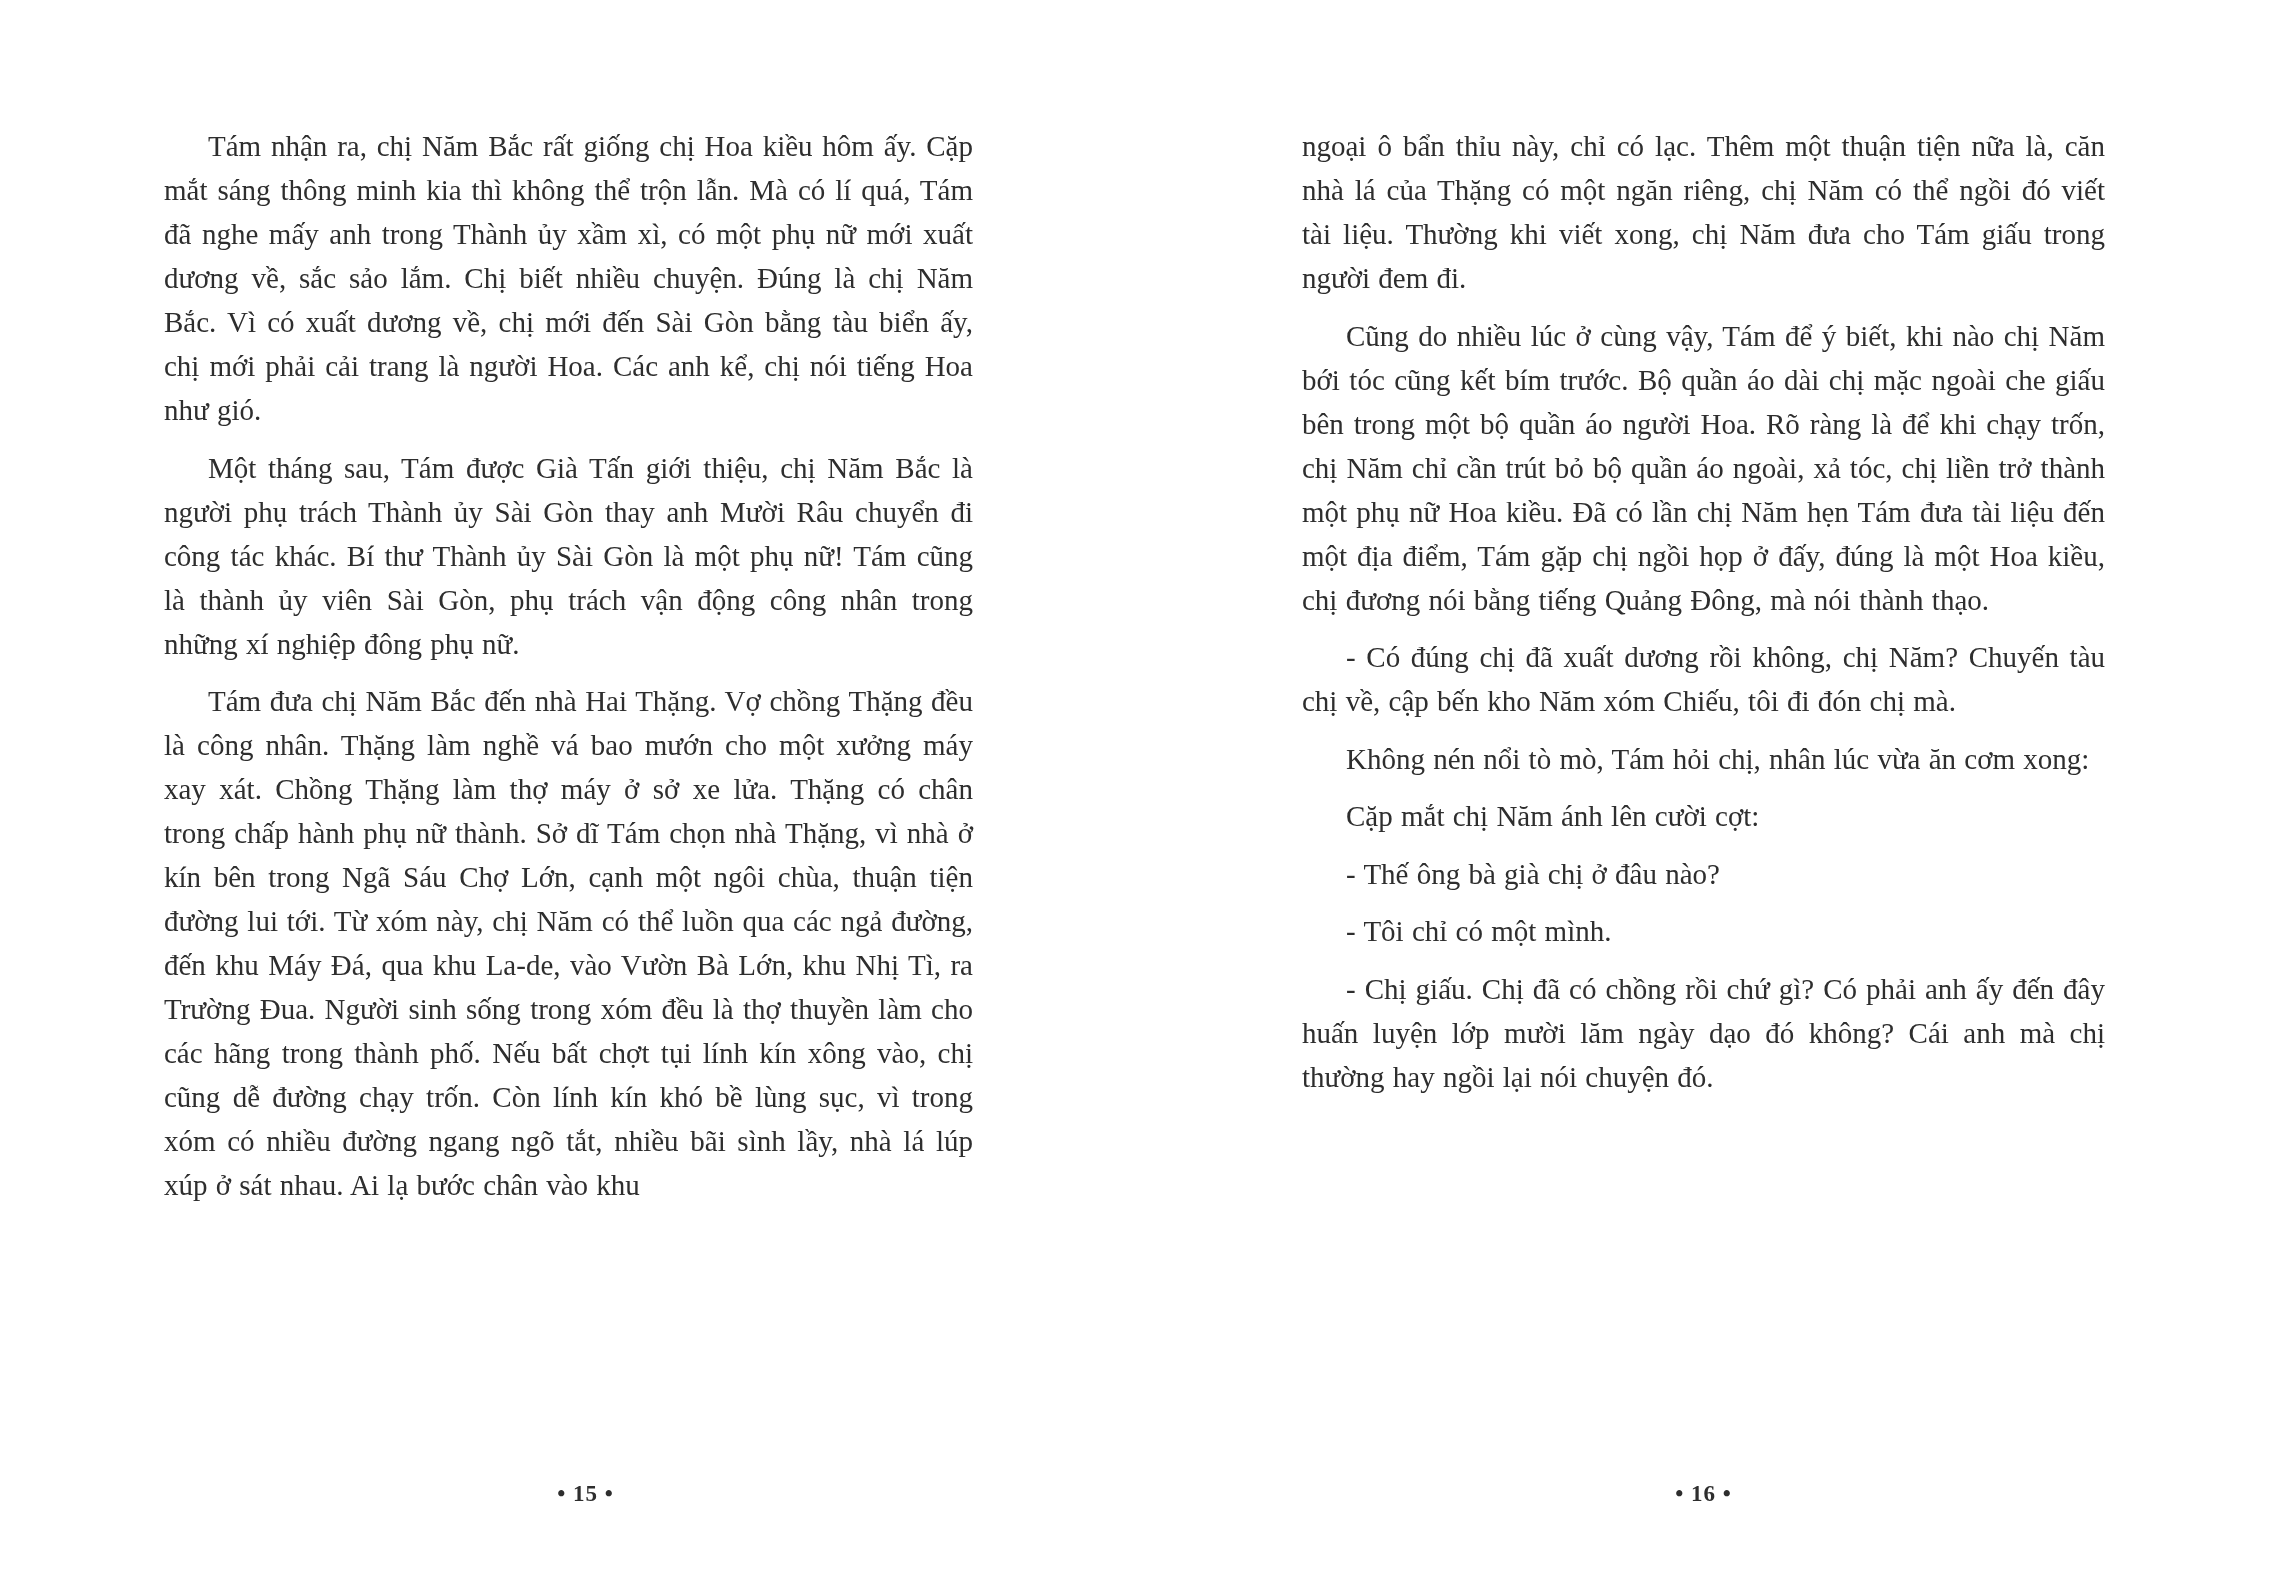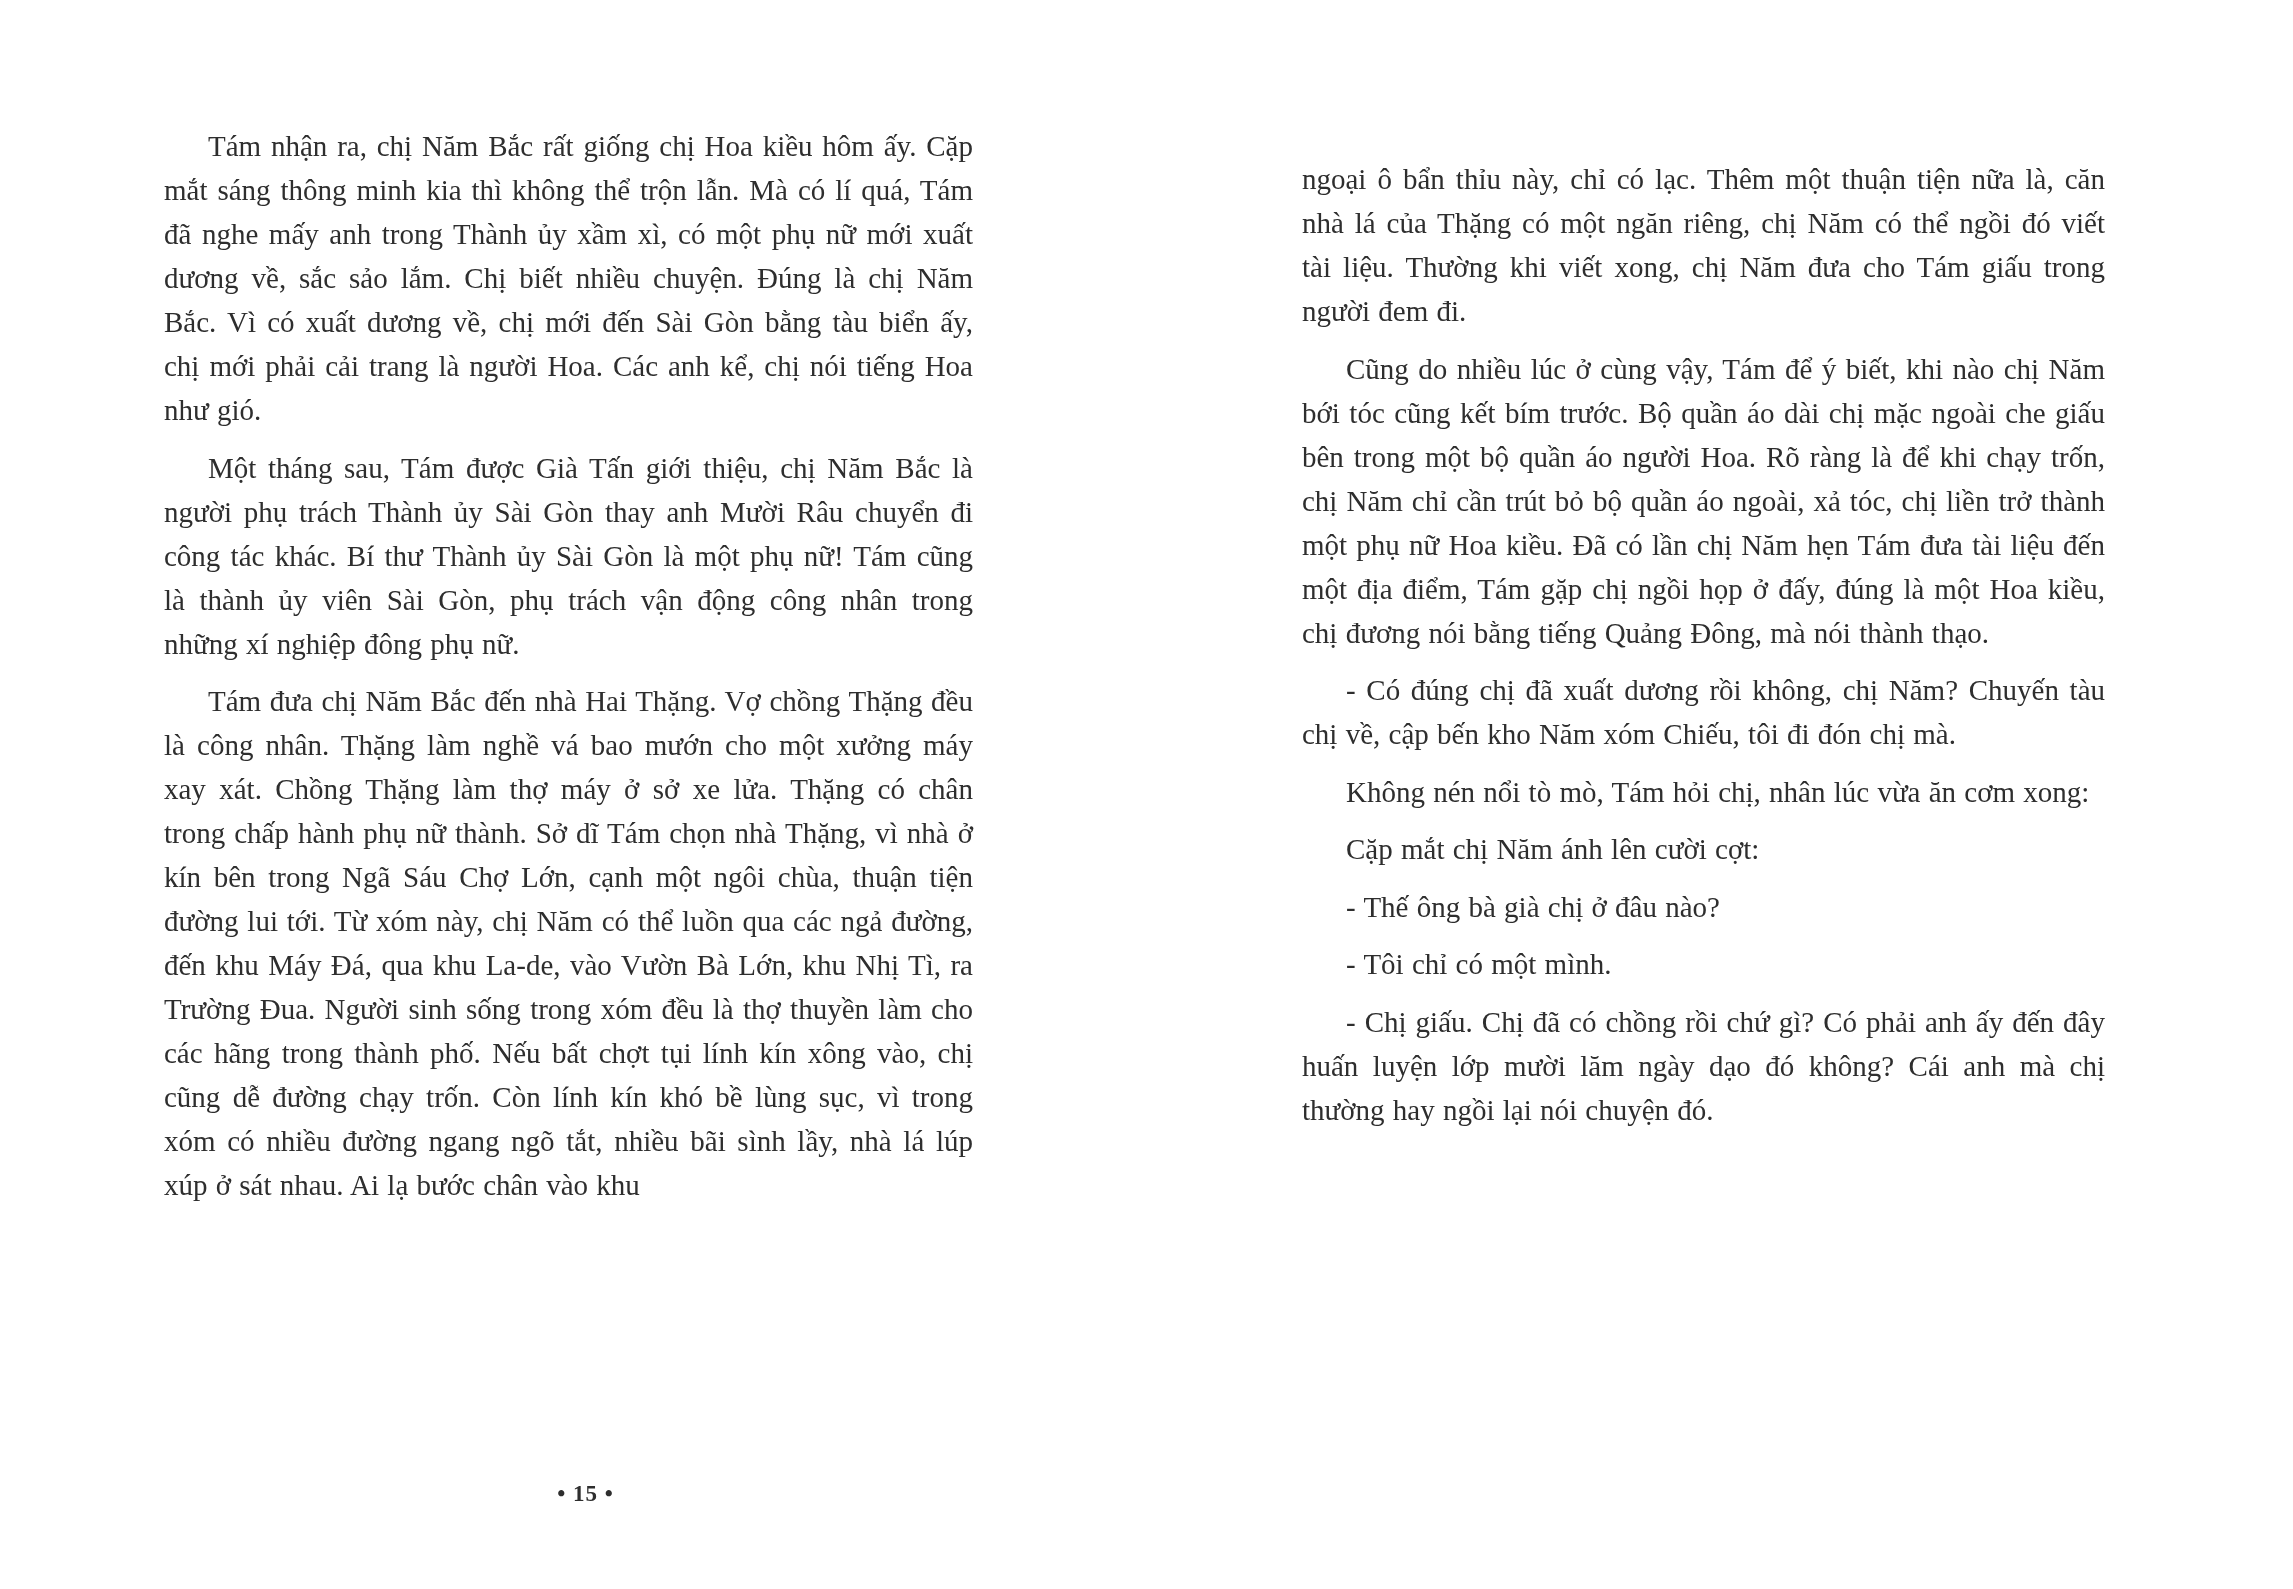--- a/index.html
+++ b/index.html
@@ -25,21 +25,21 @@
   .page-text.left  { left: 164px;  width: 809px; }
   .page-text.right { left: 1302px; width: 803px; }
   .para {
     font-size: 29px;
     line-height: 44px;
     text-align: justify;
     text-indent: 44px;
     margin-bottom: 13.5px;
     word-spacing: 1px;
   }
-  .para.no-indent { text-indent: 0; margin-top: 33px; }
+  .para.no-indent { text-indent: 0; }
   .page-number {
     position: absolute;
     top: 1481px;
     font-size: 23px;
     font-weight: bold;
     text-align: center;
     letter-spacing: 1px;
     color: #2e2e2e;
   }
   .page-number.left  { left: 181px;  width: 809px; }
@@ -62,15 +62,16 @@
       <p class="para">- Có đúng chị đã xuất dương rồi không, chị Năm? Chuyến tàu chị về, cập bến kho Năm xóm Chiếu, tôi đi đón chị mà.</p>
       <p class="para">Không nén nổi tò mò, Tám hỏi chị, nhân lúc vừa ăn cơm xong:</p>
       <p class="para">Cặp mắt chị Năm ánh lên cười cợt:</p>
       <p class="para">- Thế ông bà già chị ở đâu nào?</p>
       <p class="para">- Tôi chỉ có một mình.</p>
       <p class="para">- Chị giấu. Chị đã có chồng rồi chứ gì? Có phải anh ấy đến đây huấn luyện lớp mười lăm ngày dạo đó không? Cái anh mà chị thường hay ngồi lại nói chuyện đó.</p>
     </div>
 
   <div class="page-number left">• 15 •</div>
 
+  <div class="page-number right">• 16 •</div>
 
 </div>
 
 
 </body></html>

